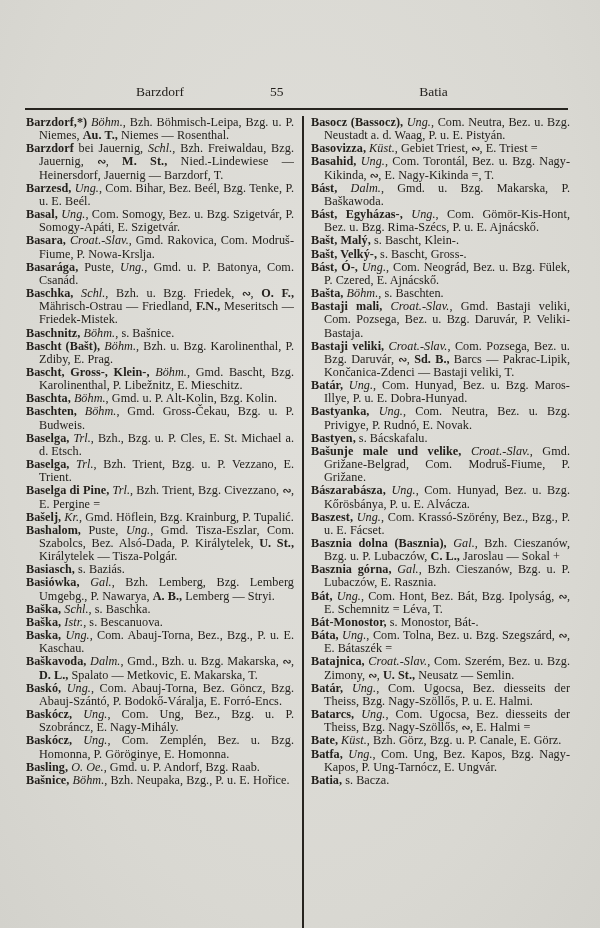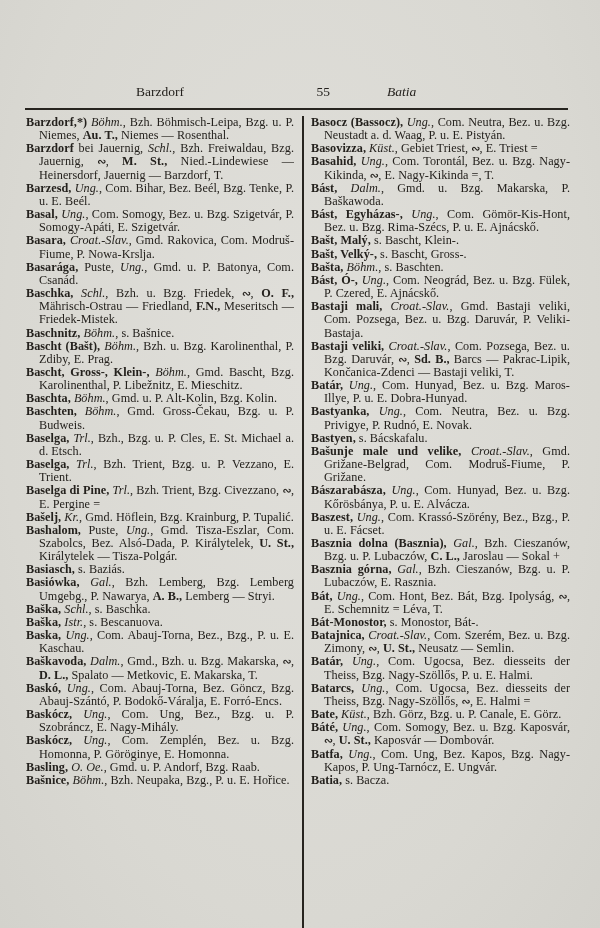--- a/index.html
+++ b/index.html
@@ -8,22 +8,22 @@
     background:#dbdad5;
     background-image:radial-gradient(ellipse at 50% 40%, #e0dfda 0%, #d9d8d2 70%, #d3d2cc 100%);
     font-family:"Liberation Serif","DejaVu Serif",serif;
     color:#24211d;
   }
   .page{position:relative;width:591px;height:928px;margin-top:47px;}
 
   
   .header{position:absolute;top:37px;left:0;width:100%;height:20px;font-size:13.5px;}
   .header-left{position:absolute;left:90px;width:140px;text-align:center;}
-  .header-center{position:absolute;left:270px;width:60px;text-align:right;}
-  .header-right{position:absolute;left:387px;width:135px;font-style:italic;}
+  .header-center{position:absolute;left:270px;width:60px;text-align:left;}
+  .header-right{position:absolute;left:366px;width:135px;text-align:center;}
   .header-rule{position:absolute;top:61px;left:25px;right:23px;height:2px;background:#27241f;}
 
   
   .cols{position:absolute;top:69px;left:26px;right:21px;bottom:0;display:flex;}
   .col{font-size:12.2px;line-height:13.15px;letter-spacing:0.05px;}
   .col-left{width:268px;display:flex;flex-direction:column;padding-right:3px;}
   .divider{width:2px;background:#27241f;margin:0 5px 20px 5px;}
   .col-right{flex:1;padding-left:2px;}
 
   .entry{margin:0;padding-left:13px;text-indent:-13px;text-align:justify;}
@@ -89,38 +89,38 @@
     <div class="divider"></div>
     <div class="col col-right">
       <div id="col-right">
           <p class="entry"><span class="seg-b">Basocz (Bassocz),</span><span class="seg-n"> </span><span class="seg-i">Ung.</span><span class="seg-n">, Com. Neutra, Bez. u. Bzg. Neustadt a. d. Waag, P. u. E. Pistyán.</span></p>
           <p class="entry"><span class="seg-b">Basovizza,</span><span class="seg-n"> </span><span class="seg-i">Küst.</span><span class="seg-n">, Gebiet Triest, </span><span class="horn">∾</span><span class="seg-n">, E. Triest =</span></p>
           <p class="entry"><span class="seg-b">Basahid,</span><span class="seg-n"> </span><span class="seg-i">Ung.</span><span class="seg-n">, Com. Torontál, Bez. u. Bzg. Nagy-Kikinda, </span><span class="horn">∾</span><span class="seg-n">, E. Nagy-Kikinda =, T.</span></p>
           <p class="entry"><span class="seg-b">Bást,</span><span class="seg-n"> </span><span class="seg-i">Dalm.</span><span class="seg-n">, Gmd. u. Bzg. Makarska, P. Baškawoda.</span></p>
           <p class="entry"><span class="seg-b">Bást, Egyházas-,</span><span class="seg-n"> </span><span class="seg-i">Ung.</span><span class="seg-n">, Com. Gömör-Kis-Hont, Bez. u. Bzg. Rima-Szécs, P. u. E. Ajnácskő.</span></p>
           <p class="entry"><span class="seg-b">Bašt, Malý,</span><span class="seg-n"> s. Bascht, Klein-.</span></p>
           <p class="entry"><span class="seg-b">Bašt, Velký-,</span><span class="seg-n"> s. Bascht, Gross-.</span></p>
+          <p class="entry"><span class="seg-b">Bást, Ó-,</span><span class="seg-n"> </span><span class="seg-i">Ung.</span><span class="seg-n">, Com. Neográd, Bez. u. Bzg. Fülek, P. Czered, E. Ajnácskő.</span></p>
           <p class="entry"><span class="seg-b">Bašta,</span><span class="seg-n"> </span><span class="seg-i">Böhm.</span><span class="seg-n">, s. Baschten.</span></p>
-          <p class="entry"><span class="seg-b">Bást, Ó-,</span><span class="seg-n"> </span><span class="seg-i">Ung.</span><span class="seg-n">, Com. Neográd, Bez. u. Bzg. Fülek, P. Czered, E. Ajnácskő.</span></p>
           <p class="entry"><span class="seg-b">Bastaji mali,</span><span class="seg-n"> </span><span class="seg-i">Croat.-Slav.</span><span class="seg-n">, Gmd. Bastaji veliki, Com. Pozsega, Bez. u. Bzg. Daruvár, P. Veliki-Bastaja.</span></p>
           <p class="entry"><span class="seg-b">Bastaji veliki,</span><span class="seg-n"> </span><span class="seg-i">Croat.-Slav.</span><span class="seg-n">, Com. Pozsega, Bez. u. Bzg. Daruvár, </span><span class="horn">∾</span><span class="seg-n">, </span><span class="seg-b">Sd. B.,</span><span class="seg-n"> Barcs — Pakrac-Lipik, Končanica-Zdenci — Bastaji veliki, T.</span></p>
           <p class="entry"><span class="seg-b">Batár,</span><span class="seg-n"> </span><span class="seg-i">Ung.</span><span class="seg-n">, Com. Hunyad, Bez. u. Bzg. Maros-Illye, P. u. E. Dobra-Hunyad.</span></p>
           <p class="entry"><span class="seg-b">Bastyanka,</span><span class="seg-n"> </span><span class="seg-i">Ung.</span><span class="seg-n">, Com. Neutra, Bez. u. Bzg. Privigye, P. Rudnó, E. Novak.</span></p>
           <p class="entry"><span class="seg-b">Bastyen,</span><span class="seg-n"> s. Bácskafalu.</span></p>
           <p class="entry"><span class="seg-b">Bašunje male und velike,</span><span class="seg-n"> </span><span class="seg-i">Croat.-Slav.</span><span class="seg-n">, Gmd. Grižane-Belgrad, Com. Modruš-Fiume, P. Grižane.</span></p>
           <p class="entry"><span class="seg-b">Bászarabásza,</span><span class="seg-n"> </span><span class="seg-i">Ung.</span><span class="seg-n">, Com. Hunyad, Bez. u. Bzg. Kőrösbánya, P. u. E. Alvácza.</span></p>
           <p class="entry"><span class="seg-b">Baszest,</span><span class="seg-n"> </span><span class="seg-i">Ung.</span><span class="seg-n">, Com. Krassó-Szörény, Bez., Bzg., P. u. E. Fácset.</span></p>
           <p class="entry"><span class="seg-b">Basznia dolna (Basznia),</span><span class="seg-n"> </span><span class="seg-i">Gal.</span><span class="seg-n">, Bzh. Cieszanów, Bzg. u. P. Lubaczów, </span><span class="seg-b">C. L.,</span><span class="seg-n"> Jaroslau — Sokal +</span></p>
           <p class="entry"><span class="seg-b">Basznia górna,</span><span class="seg-n"> </span><span class="seg-i">Gal.</span><span class="seg-n">, Bzh. Cieszanów, Bzg. u. P. Lubaczów, E. Rasznia.</span></p>
           <p class="entry"><span class="seg-b">Bát,</span><span class="seg-n"> </span><span class="seg-i">Ung.</span><span class="seg-n">, Com. Hont, Bez. Bát, Bzg. Ipolyság, </span><span class="horn">∾</span><span class="seg-n">, E. Schemnitz = Léva, T.</span></p>
           <p class="entry"><span class="seg-b">Bát-Monostor,</span><span class="seg-n"> s. Monostor, Bát-.</span></p>
+          <p class="entry"><span class="seg-b">Báta,</span><span class="seg-n"> </span><span class="seg-i">Ung.</span><span class="seg-n">, Com. Tolna, Bez. u. Bzg. Szegszárd, </span><span class="horn">∾</span><span class="seg-n">, E. Bátaszék =</span></p>
           <p class="entry"><span class="seg-b">Batajnica,</span><span class="seg-n"> </span><span class="seg-i">Croat.-Slav.</span><span class="seg-n">, Com. Szerém, Bez. u. Bzg. Zimony, </span><span class="horn">∾</span><span class="seg-n">, </span><span class="seg-b">U. St.,</span><span class="seg-n"> Neusatz — Semlin.</span></p>
           <p class="entry"><span class="seg-b">Batár,</span><span class="seg-n"> </span><span class="seg-i">Ung.</span><span class="seg-n">, Com. Ugocsa, Bez. diesseits der Theiss, Bzg. Nagy-Szöllős, P. u. E. Halmi.</span></p>
           <p class="entry"><span class="seg-b">Batarcs,</span><span class="seg-n"> </span><span class="seg-i">Ung.</span><span class="seg-n">, Com. Ugocsa, Bez. diesseits der Theiss, Bzg. Nagy-Szöllős, </span><span class="horn">∾</span><span class="seg-n">, E. Halmi =</span></p>
           <p class="entry"><span class="seg-b">Bate,</span><span class="seg-n"> </span><span class="seg-i">Küst.</span><span class="seg-n">, Bzh. Görz, Bzg. u. P. Canale, E. Görz.</span></p>
-          <p class="entry"><span class="seg-b">Báté,</span><span class="seg-n"> </span><span class="seg-i">Ung.</span><span class="seg-n">, Com. Somogy, Bez. u. Bzg. Kaposvár, </span><span class="horn">∾</span><span class="seg-n">, </span><span class="seg-b">U. St.,</span><span class="seg-n"> Kaposvár — Dombovár.</span></p>
           <p class="entry"><span class="seg-b">Batfa,</span><span class="seg-n"> </span><span class="seg-i">Ung.</span><span class="seg-n">, Com. Ung, Bez. Kapos, Bzg. Nagy-Kapos, P. Ung-Tarnócz, E. Ungvár.</span></p>
           <p class="entry"><span class="seg-b">Batia,</span><span class="seg-n"> s. Bacza.</span></p>
         </div>
     </div>
   </div>
 
 </div>
 
 </body></html>

